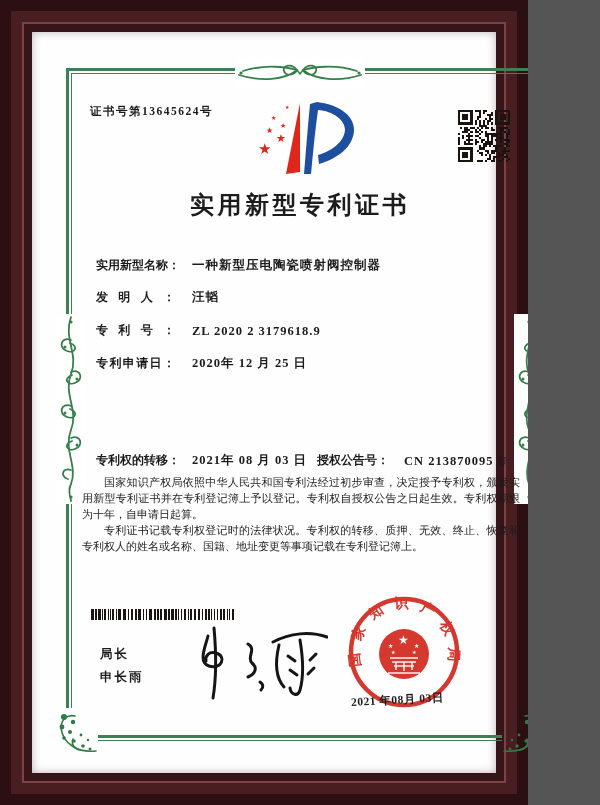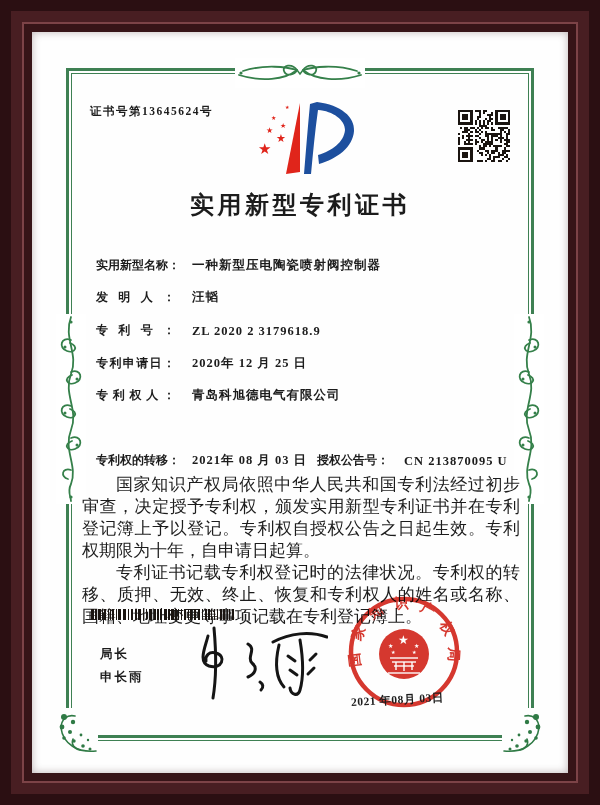--- a/index.html
+++ b/index.html
@@ -1,17 +1,17 @@
 <!DOCTYPE html>
 <html><head>
 <meta charset="utf-8">
 <style>
   html,body{margin:0;padding:0;background:#555;}
   #stage{
-    position:relative;width:600px;height:805px;overflow:hidden;
+    position:relative;width:528px;height:805px;overflow:hidden;
     background:#84cc16;
     font-family:"Liberation Serif","DejaVu Serif",serif;
     color:#1c1c1c;
   }
   .abs{position:absolute;}
   
   .fr{position:absolute;box-sizing:border-box;pointer-events:none;}
   #fr1{inset:0;border:11px solid #2b0f12;}
   #fr2{inset:11px;border:11px solid #481e22;}
   #fr3{inset:22px;border:2px solid #7c4347;}
@@ -25,21 +25,21 @@
   #gb-bottom-inner{left:98px;top:740px;width:404px;height:0;border-top:1px solid #3e8053;}
   .orn{position:absolute;background:#fff;}
   
   #cert-no{left:90px;top:104px;font-size:11.5px;font-weight:600;letter-spacing:1.5px;}
   #title{left:66px;top:189px;width:468px;text-align:center;font-size:24px;font-weight:700;letter-spacing:3.5px;}
   .frow{position:absolute;left:96px;white-space:nowrap;font-size:12.5px;font-weight:600;}
   .flabel{display:inline-block;width:79px;font-size:12px;text-align:justify;text-align-last:justify;text-justify:inter-character;vertical-align:bottom;}
   .fval{margin-left:17px;letter-spacing:1px;}
   .fcol2{position:absolute;left:221px;top:0;white-space:nowrap;}
   .fcol2 .flabel{width:70px;}
-  #body-text{left:82px;top:474px;width:438px;font-size:17px;line-height:22px;text-align:justify;}
+  #body-text{left:82px;top:474px;width:438px;font-size:11px;line-height:16px;text-align:justify;}
   #body-text p{margin:0;text-indent:2em;}
   #signer-title{left:100px;top:646px;font-family:"Liberation Sans","DejaVu Sans",sans-serif;font-size:12.5px;font-weight:700;letter-spacing:2px;}
   #signer-name{left:100px;top:669px;font-family:"Liberation Sans","DejaVu Sans",sans-serif;font-size:12.5px;font-weight:700;letter-spacing:2px;}
   #seal-date{left:351px;top:692px;width:112px;font-size:11.5px;font-weight:700;letter-spacing:.5px;transform:rotate(-3deg);z-index:6;color:#1e1e1e;}
   #seal-svg{left:344px;top:592px;z-index:5;mix-blend-mode:multiply;opacity:.92;}
   #sig-svg{left:178px;top:622px;z-index:4;}
   #barcode-svg{left:91px;top:609px;}
   #qr-svg{left:458px;top:110px;}
   #logo-svg{left:253px;top:97px;}
   #top-flourish{left:235px;top:58px;width:130px;height:30px;}
@@ -405,23 +405,20 @@
   </div>
   <div class="frow" style="top:289px">
     <span class="flabel">发明人：</span><span class="fval">汪韬</span>
   </div>
   <div class="frow" style="top:322px">
     <span class="flabel">专利号：</span><span class="fval">ZL 2020 2 3179618.9</span>
   </div>
   <div class="frow" style="top:355px">
     <span class="flabel">专利申请日：</span><span class="fval">2020年 12 月 25 日</span>
   </div>
-  <div class="frow" style="top:387px">
-    <span class="flabel">专利权人：</span><span class="fval">青岛科旭德电气有限公司</span>
-  </div>
   <div class="frow" style="top:452px">
     <span class="flabel">专利权的转移：</span><span class="fval">2021年 08 月 03 日</span>
     <span class="fcol2">
       <span class="flabel">授权公告号：</span><span class="fval">CN 213870095 U</span>
     </span>
   </div>
 
   <div class="abs" id="body-text">
     <p>国家知识产权局依照中华人民共和国专利法经过初步审查，决定授予专利权，颁发实用新型专利证书并在专利登记簿上予以登记。专利权自授权公告之日起生效。专利权期限为十年，自申请日起算。</p>
     <p>专利证书记载专利权登记时的法律状况。专利权的转移、质押、无效、终止、恢复和专利权人的姓名或名称、国籍、地址变更等事项记载在专利登记簿上。</p>

